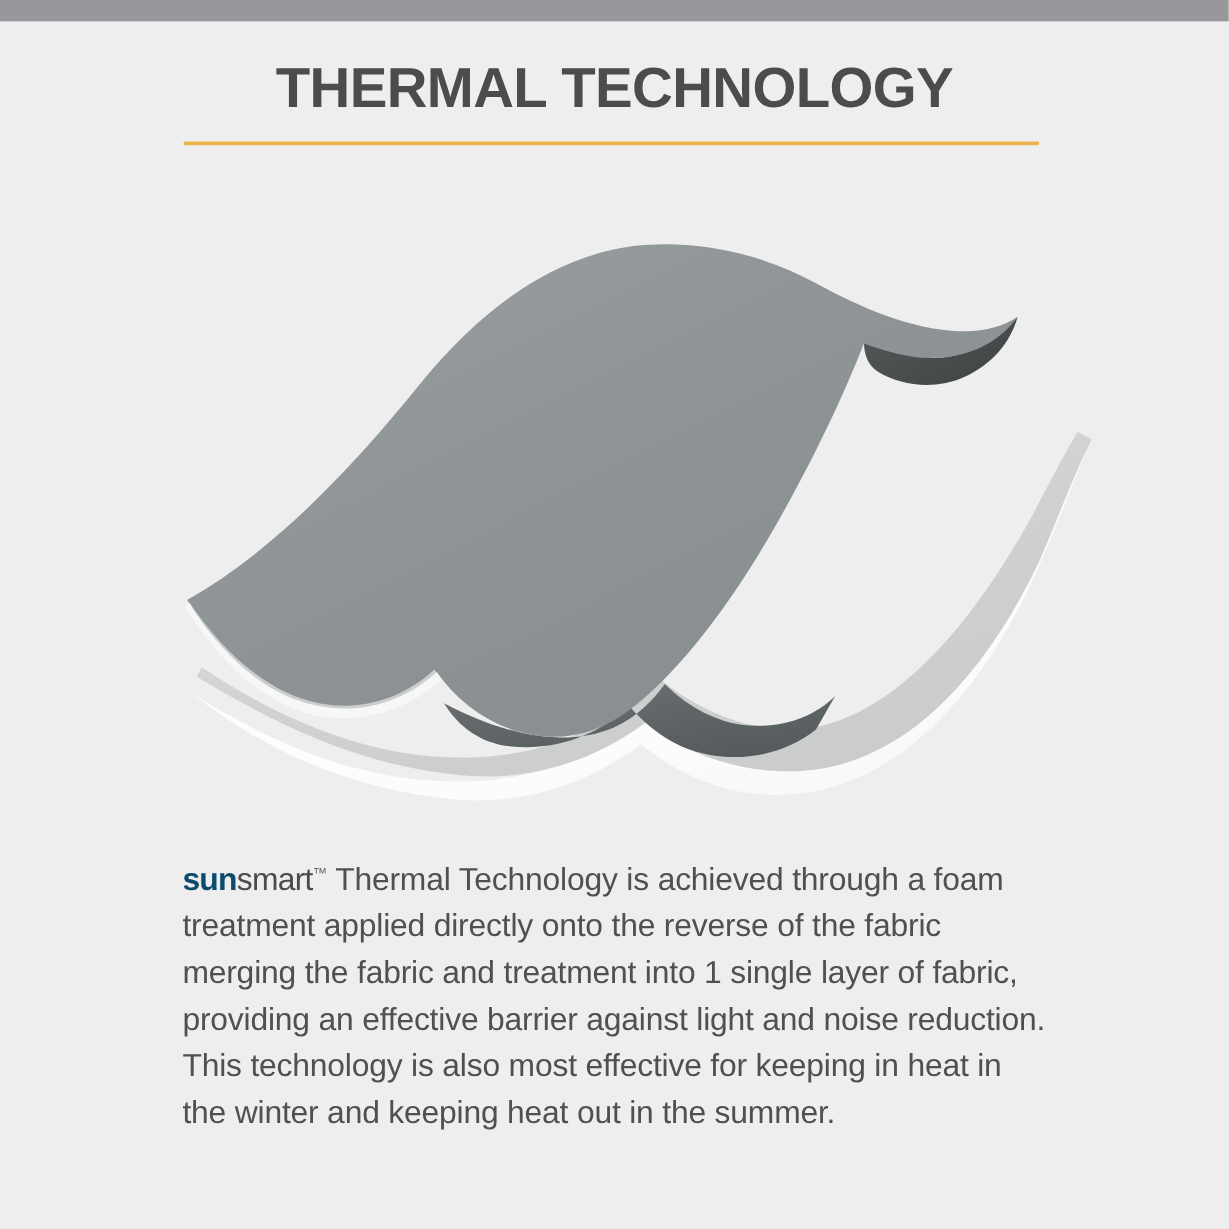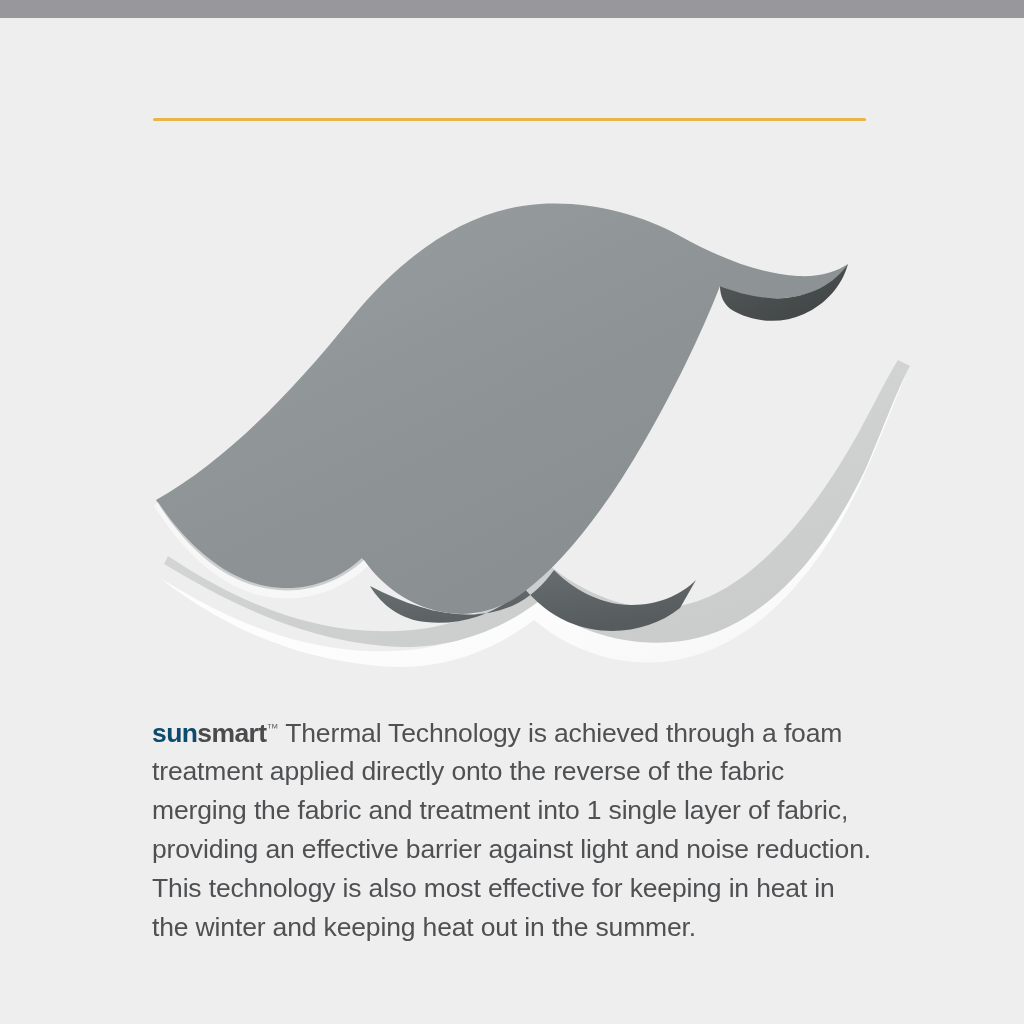--- a/index.html
+++ b/index.html
@@ -87,37 +87,40 @@
     color: #4f5052;
     letter-spacing: -0.15px;
   }
   .brand-sun {
     color: #0c4a6e;
     font-weight: bold;
     letter-spacing: -0.6px;
   }
   .brand-smart {
     color: #4a4b4d;
-    font-weight: bold;
+    font-weight: normal;
     letter-spacing: -0.6px;
   }
   .brand-tm {
     font-size: 12px;
     vertical-align: super;
     color: #6a6b6d;
     letter-spacing: 0;
   }
 </style>
 </head>
 <body>
 
 <div id="top-band"></div>
 
 <div id="page">
 
+  <div id="header-block">
+    <h1 id="page-title">THERMAL TECHNOLOGY</h1>
+  </div>
   <div id="title-rule"></div>
 
   <div id="fabric-illustration">
     <svg viewBox="0 0 800 480" xmlns="http://www.w3.org/2000/svg">
       <defs>
         <linearGradient id="grayTop" x1="0" y1="0" x2="0.85" y2="1">
           <stop offset="0%" stop-color="#9aa0a2"></stop>
           <stop offset="45%" stop-color="#8f9597"></stop>
           <stop offset="100%" stop-color="#878d8f"></stop>
         </linearGradient>

